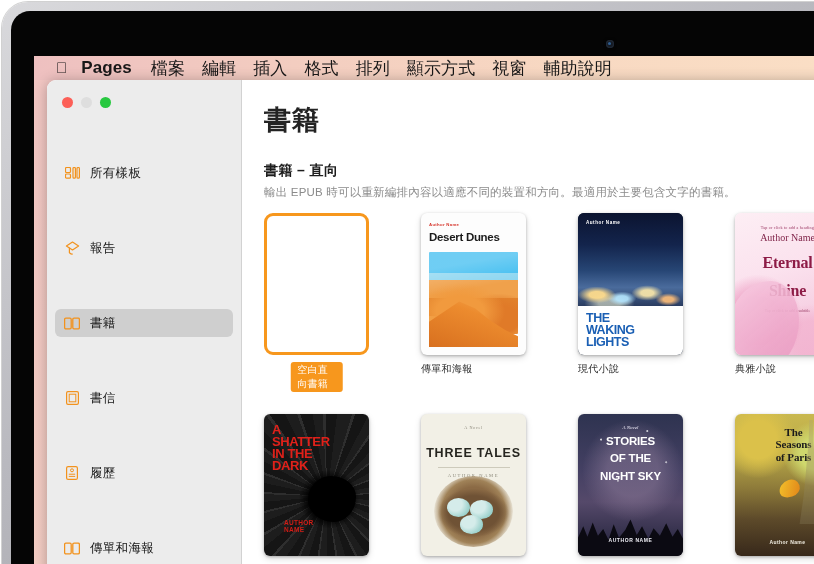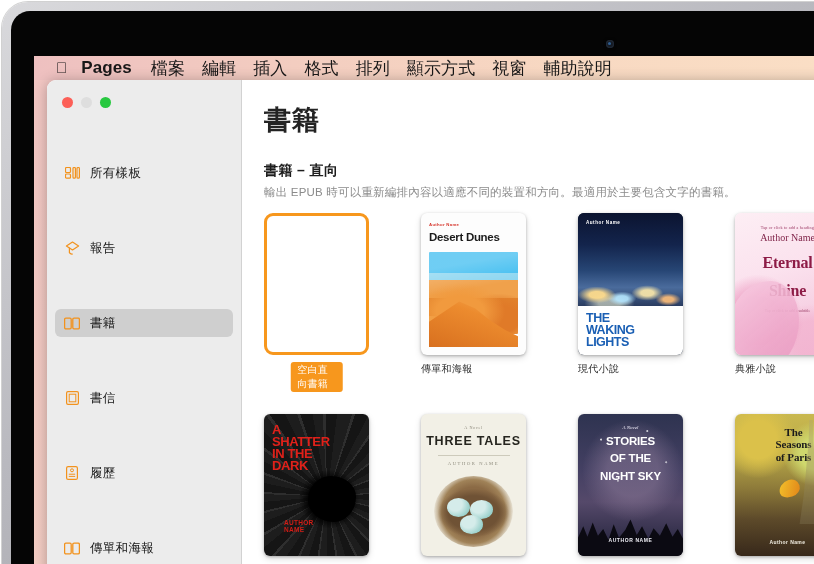--- a/index.html
+++ b/index.html
@@ -328,21 +328,21 @@
   .sh-hole {
     position: absolute; left: 44px; top: 62px;
     width: 48px; height: 46px;
     border-radius: 48% 52% 46% 54% / 52% 45% 55% 48%;
     background: #000;
   }
 
   
   .cover-three { background: #f2f0e6; text-align: center; padding-top: 11px; box-sizing: border-box; position: relative; }
   .tt-anovel { font-size: 4.2px; color: #8d8a7c; font-family: "Liberation Serif", serif; letter-spacing: 0.6px; }
-  .tt-title { font-size: 12.5px; font-weight: bold; color: #26251f; margin-top: 4px; letter-spacing: 0.8px; }
+  .tt-title { font-size: 12.5px; font-weight: bold; color: #26251f; margin-top: 16px; letter-spacing: 0.8px; }
   .tt-rule { width: 72px; height: 1px; background: #cdcabb; margin: 7px auto 0 auto; }
   .tt-author { font-size: 4.6px; color: #8d8a7c; letter-spacing: 1.6px; margin-top: 5px; font-family: "Liberation Serif", serif; }
   .tt-nest {
     position: absolute; left: 13px; top: 62px;
     width: 79px; height: 71px;
     border-radius: 50%;
     background:
       radial-gradient(ellipse 58% 44% at 50% 52%, #6f5235 0 55%, rgba(111,82,53,0) 78%),
       radial-gradient(circle at 50% 50%, #8b6a45 0 46%, #a08258 60%, rgba(160,130,88,0) 76%);
   }

